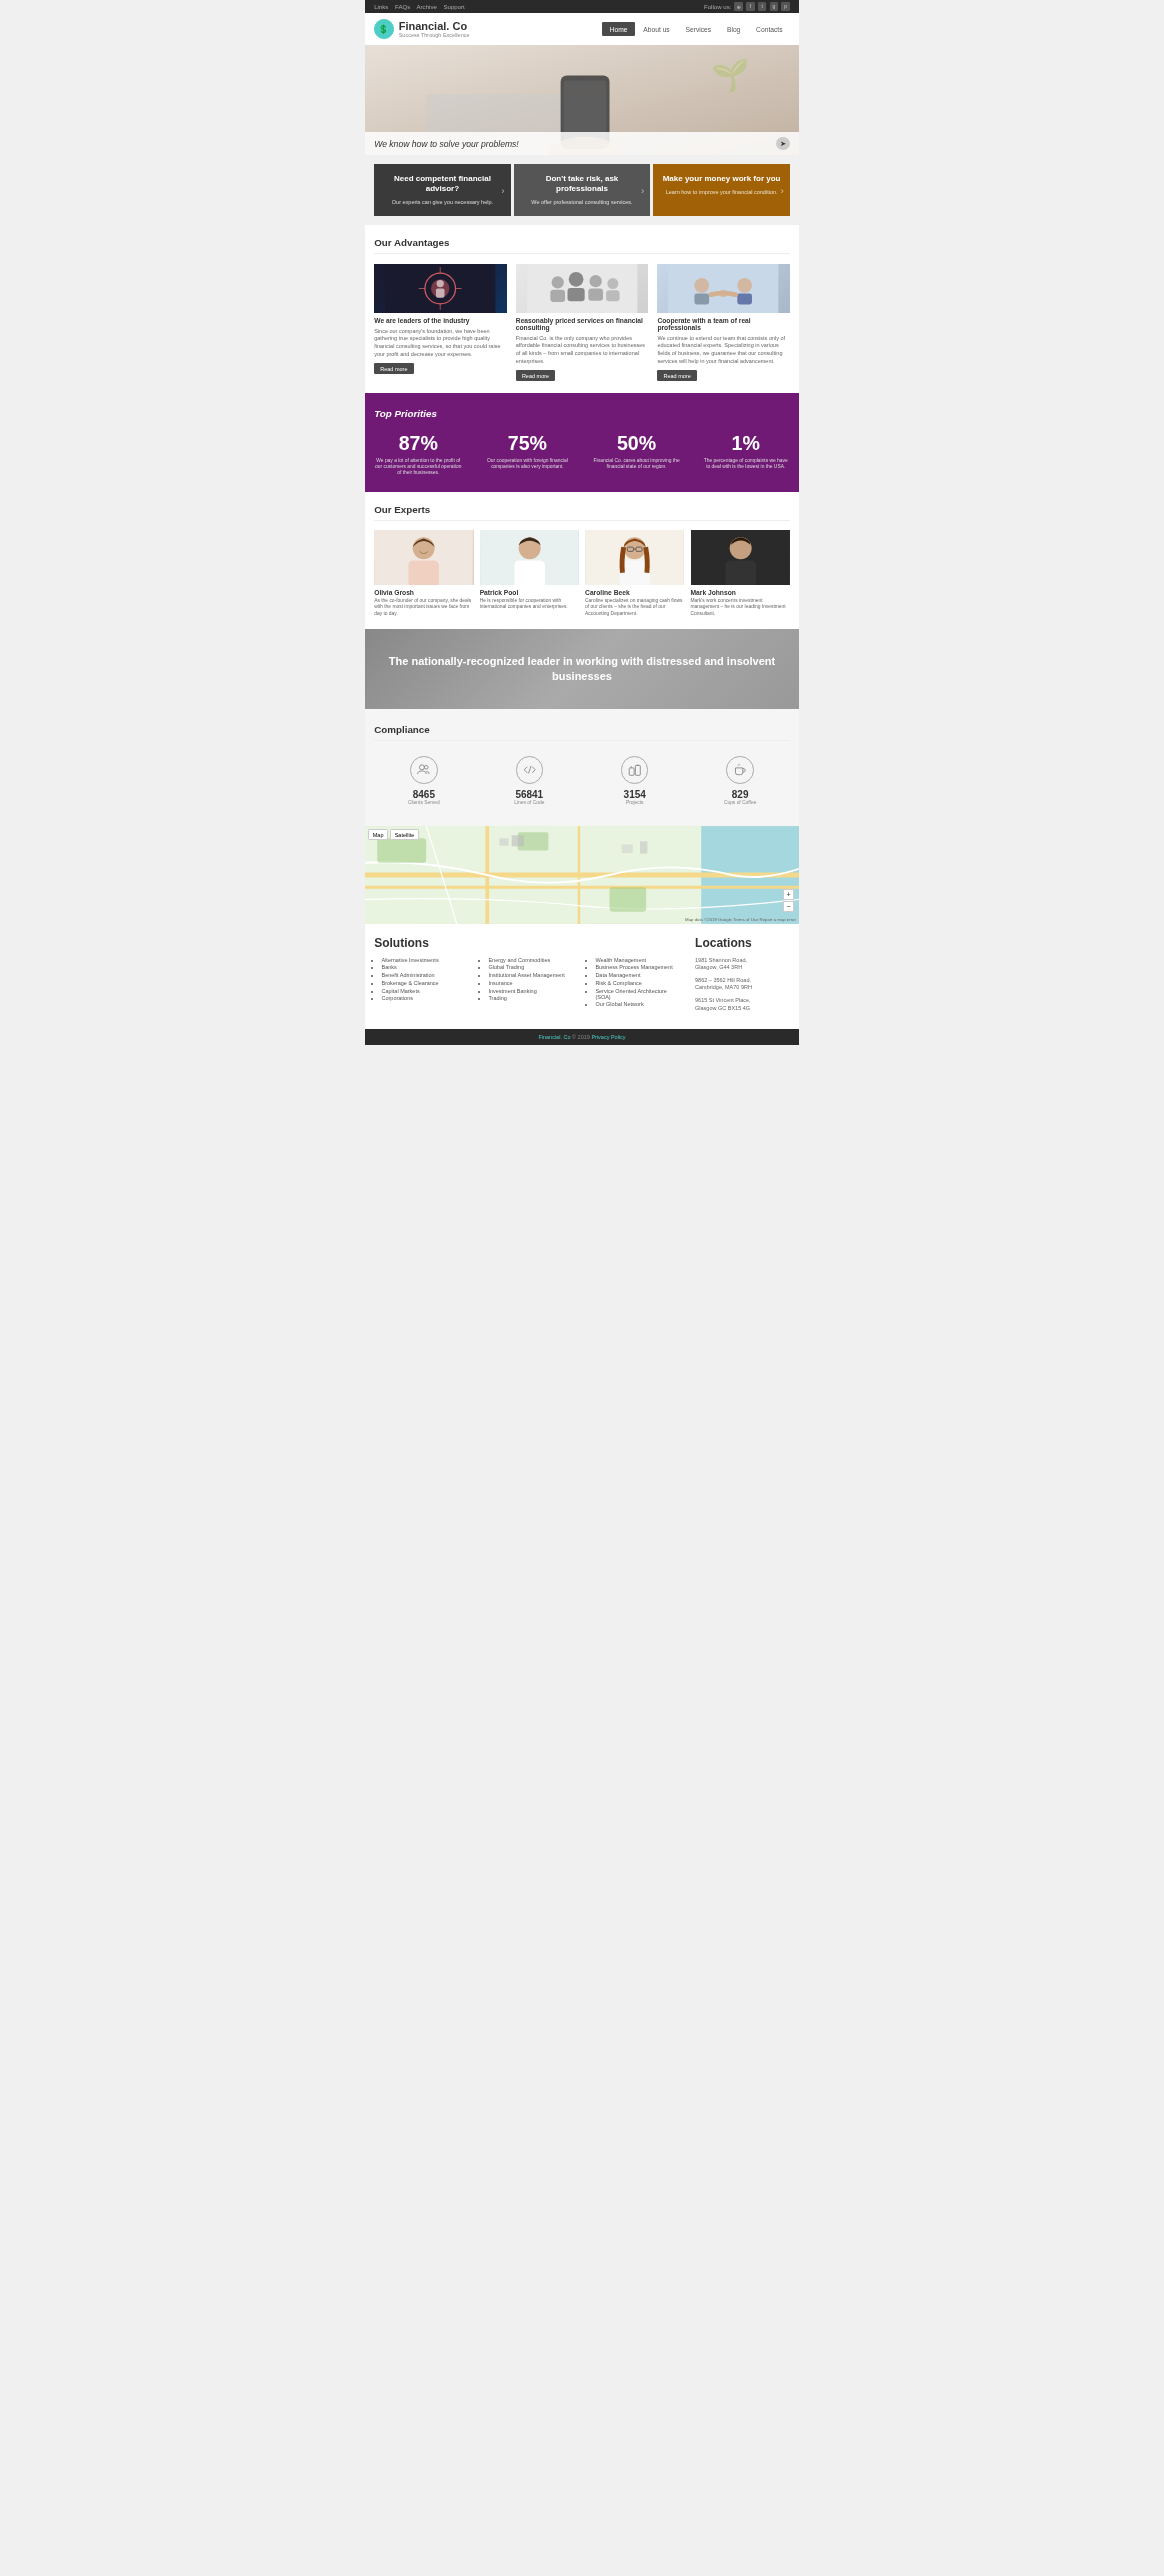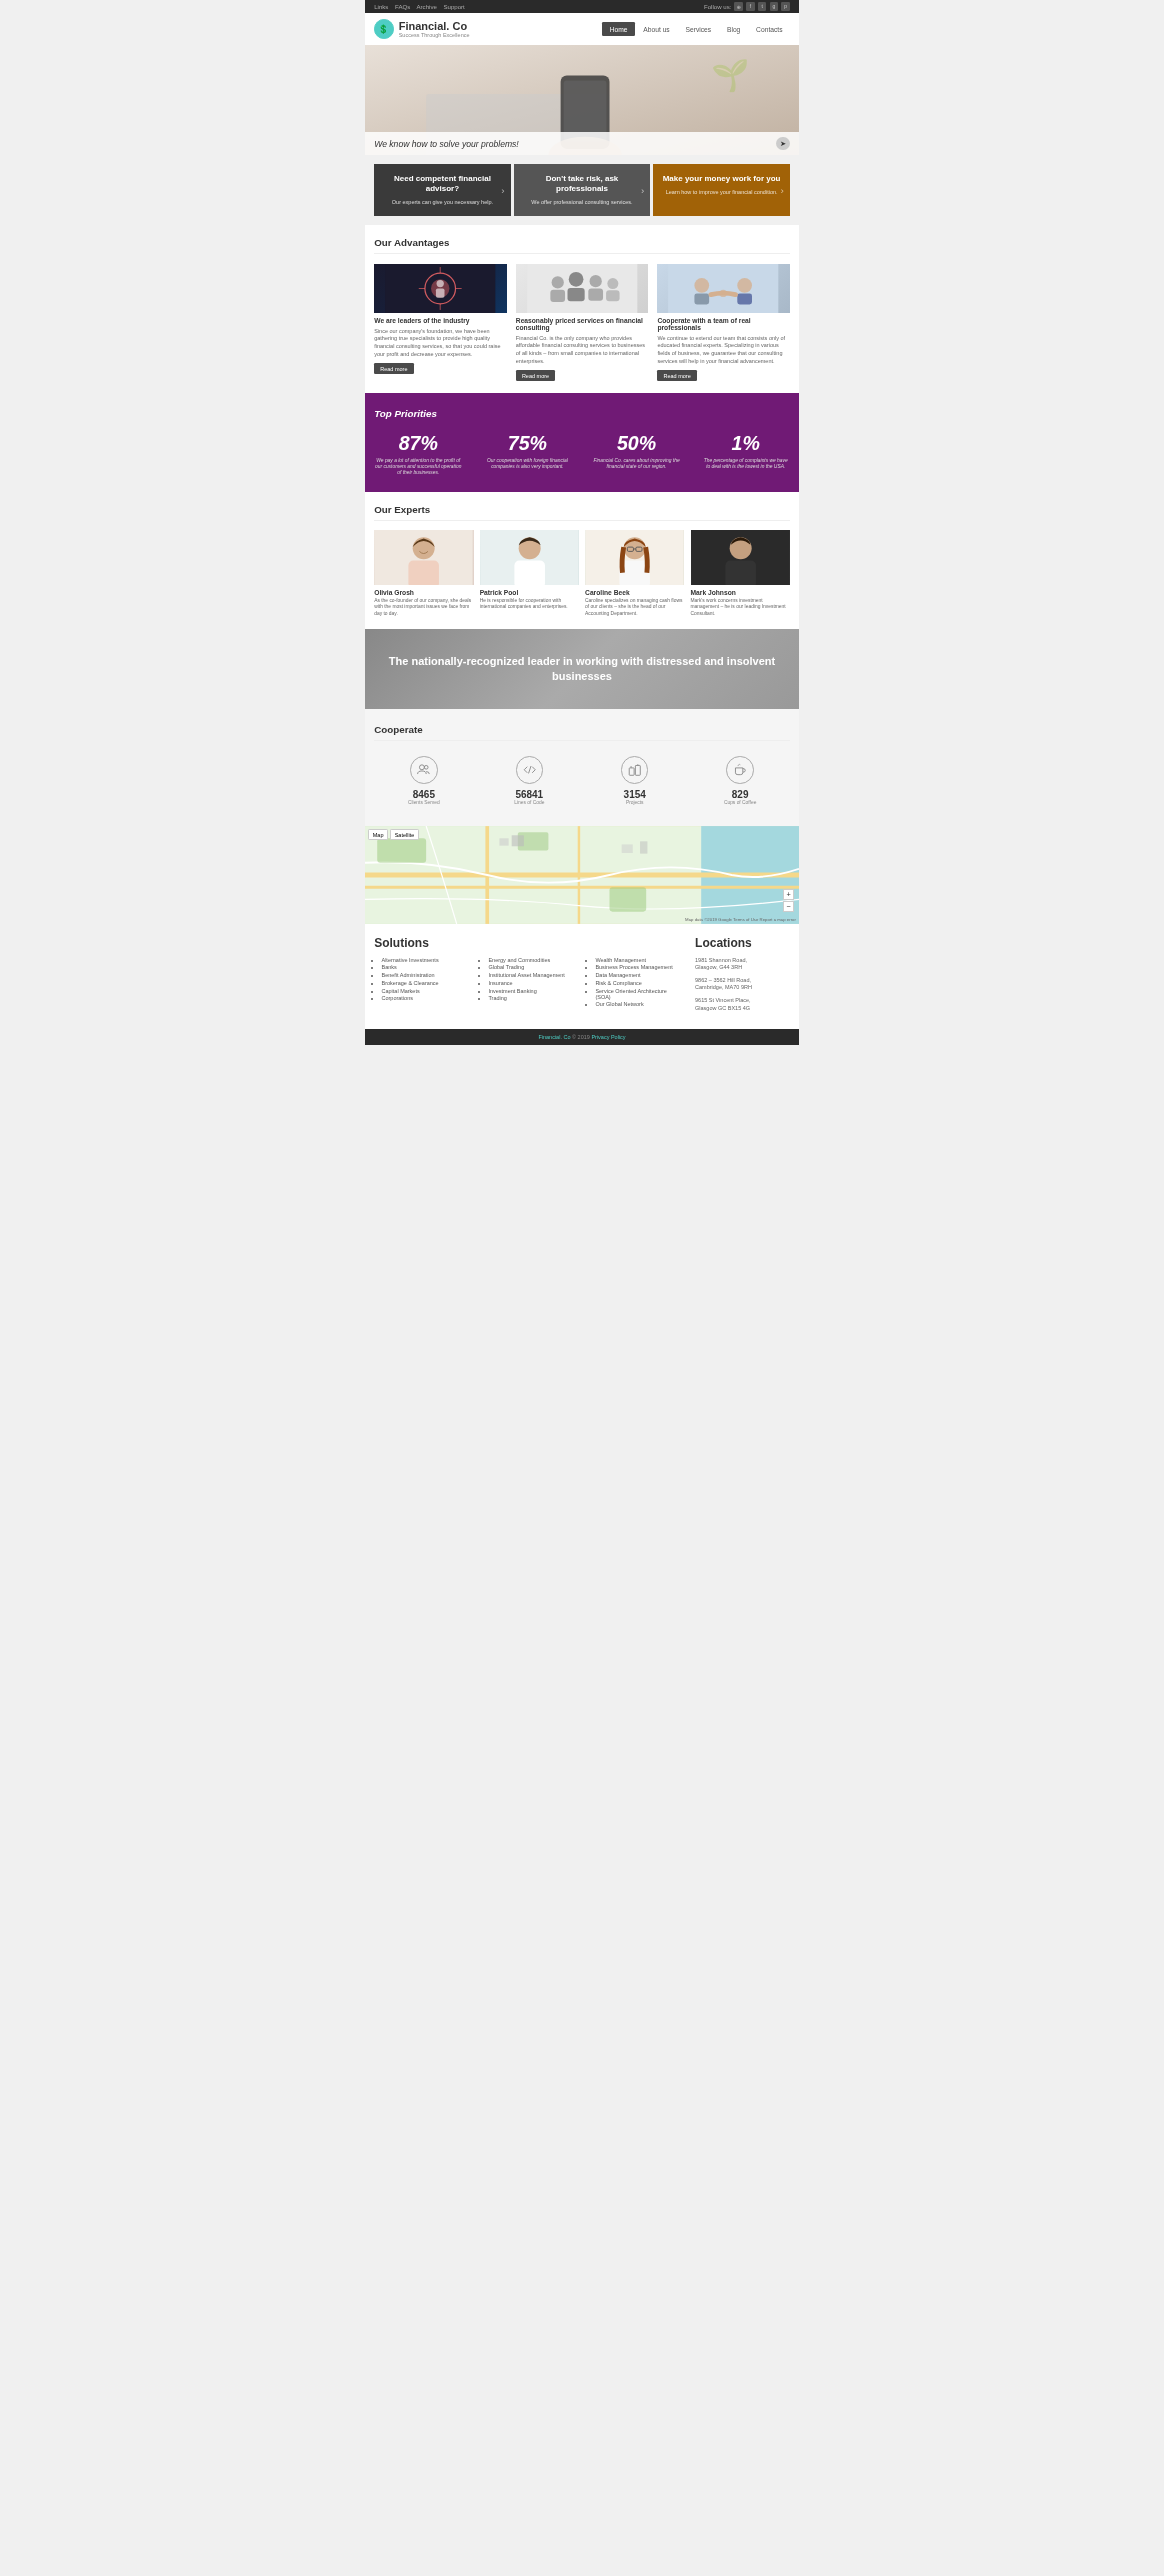--- a/index.html
+++ b/index.html
@@ -48,21 +48,21 @@
     .advantage-img.img1 { background: linear-gradient(135deg, #1a1a2e, #16213e, #0f3460); }
     .advantage-img.img2 { background: linear-gradient(135deg, #e8e8e8, #d0d0d0); }
     .advantage-img.img3 { background: linear-gradient(135deg, #c8d8e8, #a8b8c8); }
     .advantage-title { font-size: 6.7px; font-weight: bold; color: #333; margin-bottom: 3.1px; }
     .advantage-text { font-size: 5.5px; color: #666; line-height: 1.4; margin-bottom: 4.9px; }
     .read-more-btn { background: #4a4a4a; color: #fff; border: none; padding: 2.4px 6.1px; font-size: 5.5px; cursor: pointer; border-radius: 1.2px; }
 
     
     .priorities-section { background: #701a75; padding: 15.3px 9.2px; color: #fff; }
     .priorities-title { font-size: 9.8px; font-style: italic; font-weight: bold; margin-bottom: 12.2px; }
-    .priorities-grid { display: flex; gap: 21px; font-style: italic; }
+    .priorities-grid { display: flex; gap: 21px; }
     .priority-item { flex: 1; text-align: center; }
     .priority-percent { font-size: 19.6px; font-weight: bold; color: #fff; }
     .priority-text { font-size: 4.9px; color: #ddd; line-height: 1.3; margin-top: 3.1px; }
 
     
     .experts-section { padding: 12.2px 9.2px; background: #fff; }
     .experts-grid { display: flex; gap: 6.1px; }
     .expert-item { flex: 1; }
     .expert-photo { width: 100%; height: 55px; background: #ddd; margin-bottom: 3.7px; display: flex; align-items: center; justify-content: center; overflow: hidden; }
     .expert-photo.p1 { background: linear-gradient(135deg, #f0e8e0, #e0d0c8); }
@@ -353,21 +353,21 @@
       <p class="expert-desc">Mark's work concerns investment management – he is our leading Investment Consultant.</p>
     </div>
   </div>
 </div>
 
 <div class="banner-section">
   <p class="banner-text">The nationally-recognized leader in working with distressed and insolvent businesses</p>
 </div>
 
 <div class="stats-section">
-  <h2 class="section-title">Cooperate</h2>
+  <h2 class="section-title">Compliance</h2>
   <div class="stats-grid">
     <div class="stat-item">
       <div class="stat-icon">
         <svg width="13.5" height="13.5" viewBox="0 0 22 22">
           <circle cx="8" cy="7" r="4" fill="none" stroke="#888" stroke-width="1.5"></circle>
           <circle cx="15" cy="7" r="3" fill="none" stroke="#888" stroke-width="1.5"></circle>
           <path d="M1 18 Q1 13 8 13 Q15 13 15 18" fill="none" stroke="#888" stroke-width="1.5"></path>
           <path d="M15 14 Q20 14 20 18" fill="none" stroke="#888" stroke-width="1.5"></path>
         </svg>
       </div>

